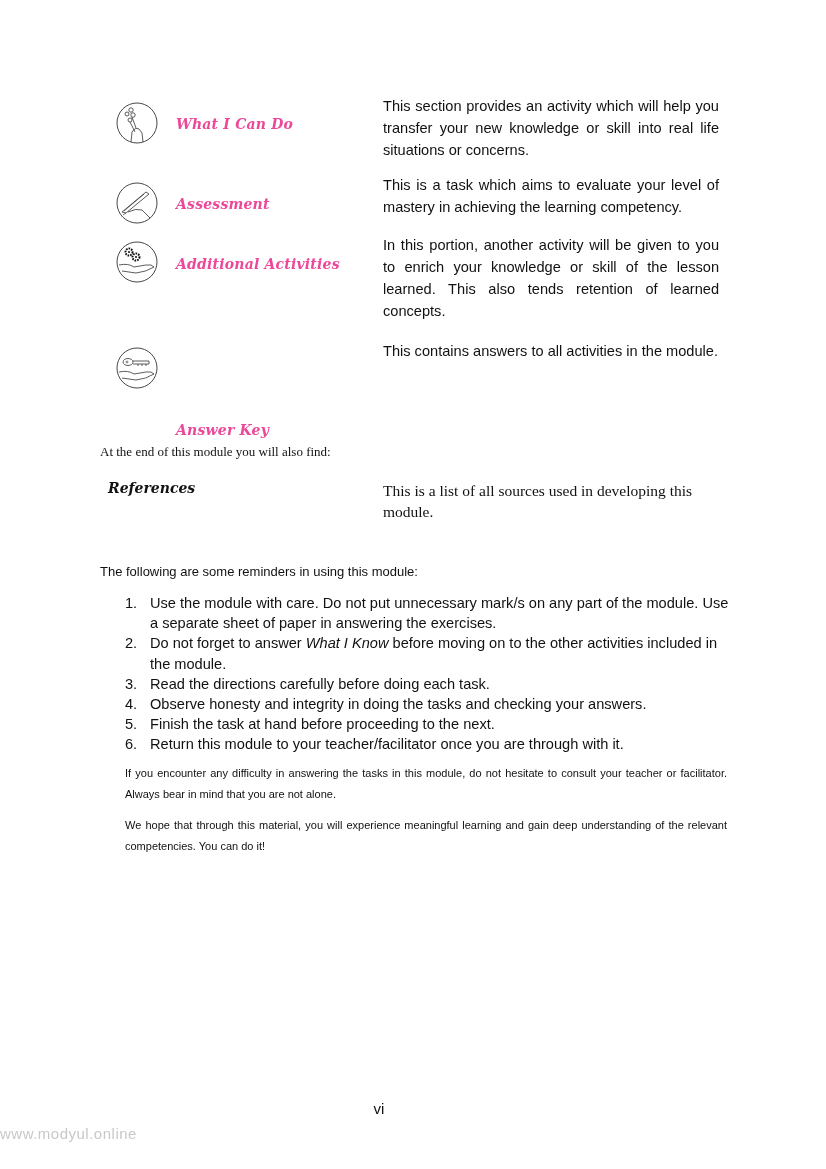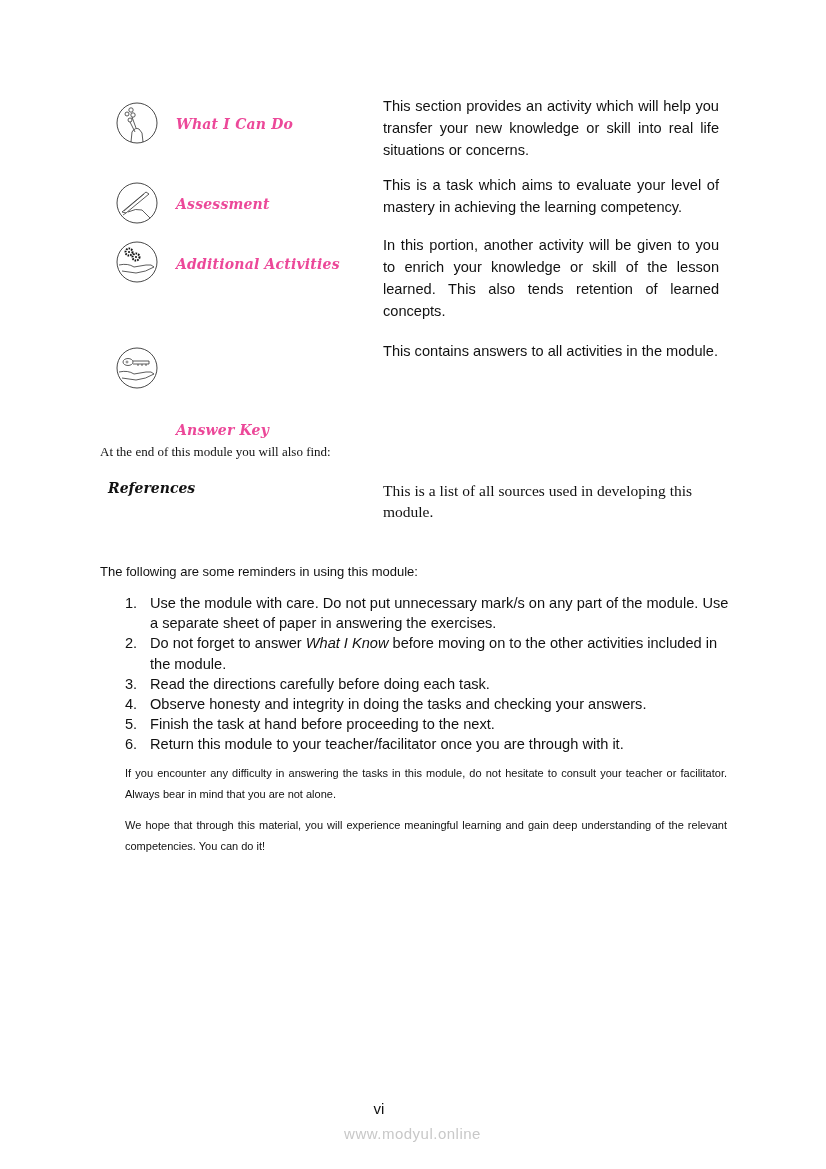--- a/index.html
+++ b/index.html
@@ -45,21 +45,21 @@
   .para {
     position: absolute; left: 125px; width: 602px;
     font-family: "Liberation Sans", sans-serif; font-size: 11px; line-height: 20.5px;
     text-align: justify;
   }
   .page-num {
     position: absolute; left: 0; width: 758px; top: 1100px; text-align: center;
     font-family: "Liberation Sans", sans-serif; font-size: 15px; color: #111;
   }
   .watermark {
-    position: absolute; left: 0; width: 825px; top: 1125px; text-align: center;
+    position: absolute; left: 0; width: 825px; top: 1125px; 
     font-family: "Liberation Sans", sans-serif; font-size: 15px; color: #c8c8c8; letter-spacing: 0.5px;
   }
 </style>
 </head>
 <body>
 
 <div class="page">
 
   <div class="icon" style="top:102px;">
     <svg viewBox="0 0 42 42">

